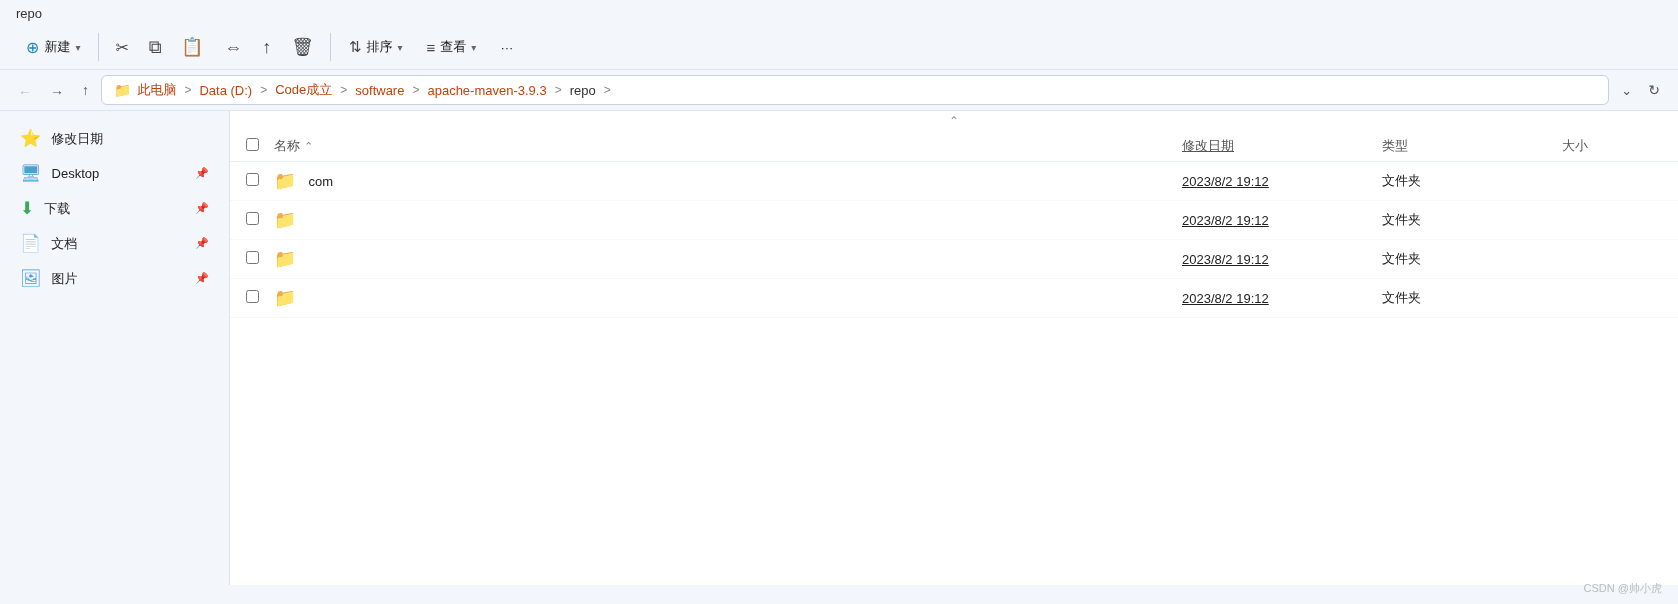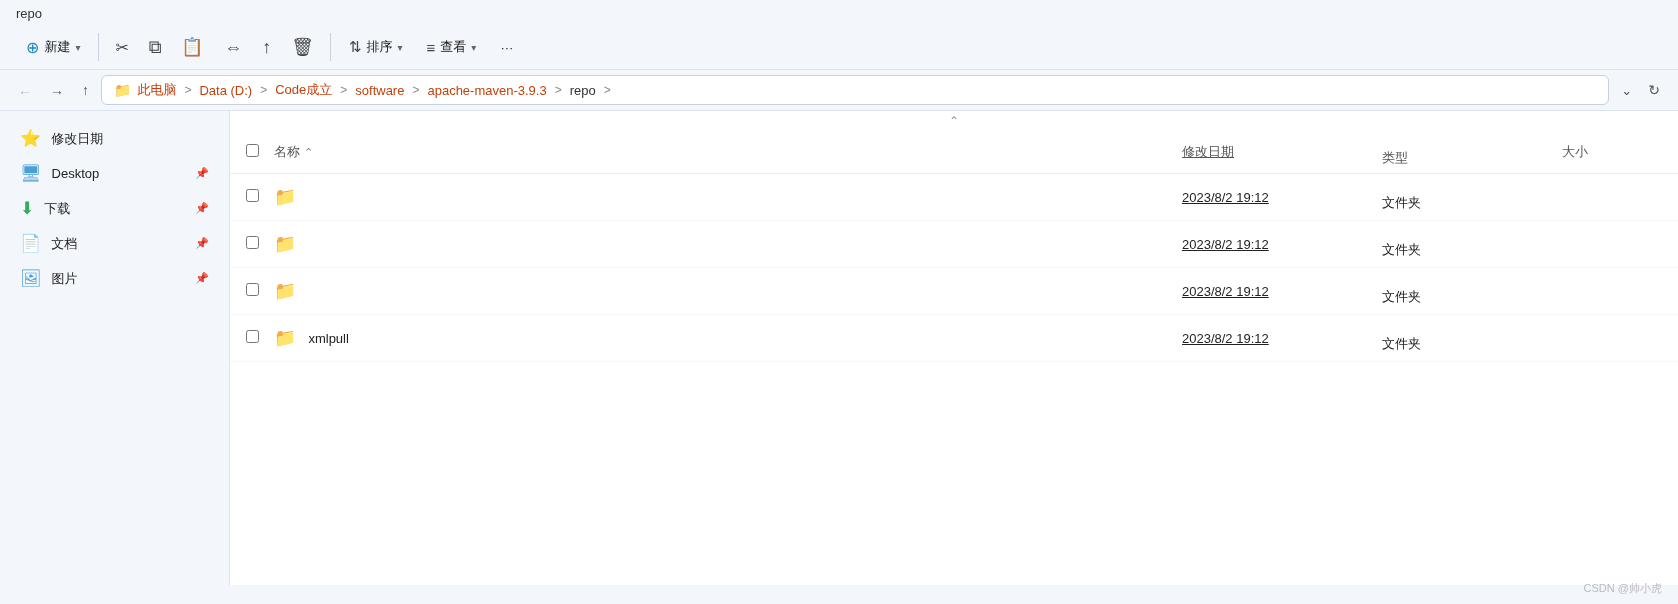--- a/index.html
+++ b/index.html
@@ -155,21 +155,21 @@
       border-bottom: 1px solid #eaeff5;
       font-size: 13px;
       color: #555;
       position: sticky;
       top: 0;
       z-index: 10;
     }
     .col-check { width: 28px; flex-shrink: 0; }
     .col-name { flex: 1; min-width: 200px; display: flex; align-items: center; gap: 4px; }
     .col-date { width: 200px; flex-shrink: 0; text-decoration: underline; }
-    .col-type { width: 180px; flex-shrink: 0; margin-top: 12px; }
+    .col-type { width: 180px; flex-shrink: 0; }
     .col-size { width: 100px; flex-shrink: 0; font-family: Liberation Mono, monospace; }
     .sort-arrow { font-size: 11px; color: #888; }
 
     .file-row {
       display: flex;
       align-items: center;
       padding: 8px 16px;
       font-size: 13px;
       color: #222;
       cursor: pointer;
@@ -339,20 +339,21 @@
       </div>
     </div>
 
     <div id="file-rows">
         <div class="file-row">
     <div class="col-check">
       <input type="checkbox" style="cursor: pointer;">
     </div>
     <div class="col-name">
       <span class="folder-icon">📁</span>
+      <span class="file-name">com</span>
     </div>
     <div class="col-date">2023/8/2 19:12</div>
     <div class="col-type">文件夹</div>
     <div class="col-size"></div>
   </div>
         <div class="file-row">
     <div class="col-check">
       <input type="checkbox" style="cursor: pointer;">
     </div>
     <div class="col-name">
@@ -372,21 +373,20 @@
     <div class="col-date">2023/8/2 19:12</div>
     <div class="col-type">文件夹</div>
     <div class="col-size"></div>
   </div>
         <div class="file-row">
     <div class="col-check">
       <input type="checkbox" style="cursor: pointer;">
     </div>
     <div class="col-name">
       <span class="folder-icon">📁</span>
-      <span class="file-name">xmlpull</span>
     </div>
     <div class="col-date">2023/8/2 19:12</div>
     <div class="col-type">文件夹</div>
     <div class="col-size"></div>
   </div>
       </div>
   </div>
 
 </div>
 

